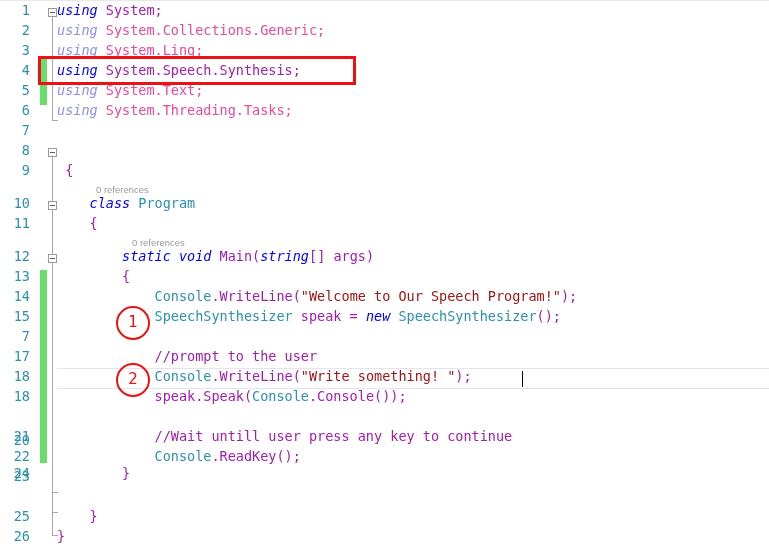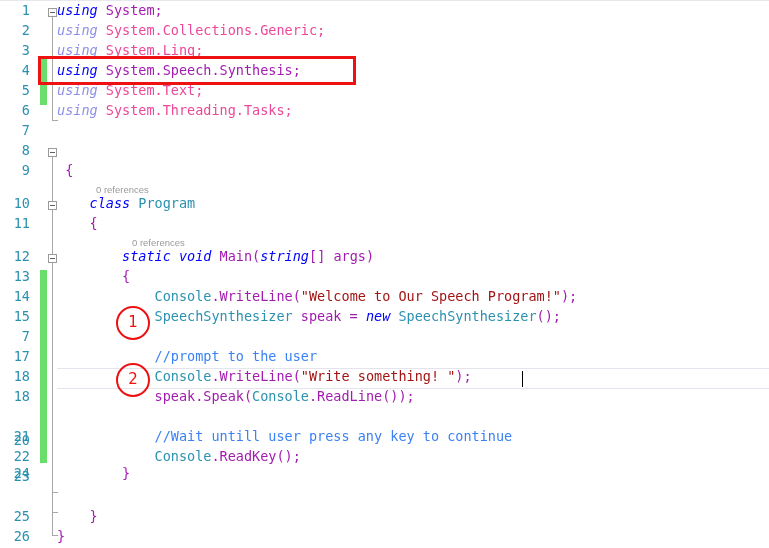--- a/index.html
+++ b/index.html
@@ -64,21 +64,21 @@
     font-size: 9.5px;
     line-height: 13px;
     color: #9a9a9a;
     white-space: pre;
   }
 
   
   .kw   { color: #0000ff; font-style: italic; }
   .typ  { color: #2b91af; }
   .str  { color: #a31515; }
-  .cmt  { color: #3b82f6; }
+  .cmt  { color: #a21caf; }
   .pln  { color: #a21caf; }
   
   .dim .kw  { color: #8f8fe8; }
   .dim .pln { color: #ec4899; }
 
   
   .changebar {
     position: absolute;
     left: 40px;
     width: 7px;
@@ -191,21 +191,21 @@
       <div class="row" style="top: 160px;"><div class="lineno">9</div><div class="codetext"><span class="pln"> {</span></div></div>
       <div class="row" style="top: 193px;"><div class="lineno">10</div><div class="codetext"><span class="pln">    </span><span class="kw">class</span><span class="typ"> Program</span></div></div>
       <div class="row" style="top: 213px;"><div class="lineno">11</div><div class="codetext"><span class="pln">    {</span></div></div>
       <div class="row" style="top: 246px;"><div class="lineno">12</div><div class="codetext"><span class="pln">        </span><span class="kw">static void</span><span class="pln"> Main(</span><span class="kw">string</span><span class="pln">[] args)</span></div></div>
       <div class="row" style="top: 266px;"><div class="lineno">13</div><div class="codetext"><span class="pln">        {</span></div></div>
       <div class="row" style="top: 286px;"><div class="lineno">14</div><div class="codetext"><span class="pln">            </span><span class="typ">Console</span><span class="pln">.WriteLine(</span><span class="str">"Welcome to Our Speech Program!"</span><span class="pln">);</span></div></div>
       <div class="row" style="top: 306px;"><div class="lineno">15</div><div class="codetext"><span class="pln">            </span><span class="typ">SpeechSynthesizer</span><span class="pln"> speak = </span><span class="kw">new</span><span class="typ"> SpeechSynthesizer</span><span class="pln">();</span></div></div>
       <div class="row" style="top: 326px;"><div class="lineno">7</div><div class="codetext"></div></div>
       <div class="row" style="top: 346px;"><div class="lineno">17</div><div class="codetext"><span class="pln">            </span><span class="cmt">//prompt to the user</span></div></div>
       <div class="row" style="top: 366px;"><div class="lineno">18</div><div class="codetext"><span class="pln">            </span><span class="typ">Console</span><span class="pln">.WriteLine(</span><span class="str">"Write something! "</span><span class="pln">);</span></div></div>
-      <div class="row" style="top: 386px;"><div class="lineno">18</div><div class="codetext"><span class="pln">            speak.Speak(</span><span class="typ">Console</span><span class="pln">.ReadLine());</span></div></div>
+      <div class="row" style="top: 386px;"><div class="lineno">18</div><div class="codetext"><span class="pln">            speak.Speak(</span><span class="typ">Console</span><span class="pln">.Console());</span></div></div>
       <div class="row" style="top: 406px; margin-top: 24px;"><div class="lineno">20</div><div class="codetext"></div></div>
       <div class="row" style="top: 426px;"><div class="lineno">21</div><div class="codetext"><span class="pln">            </span><span class="cmt">//Wait untill user press any key to continue</span></div></div>
       <div class="row" style="top: 446px;"><div class="lineno">22</div><div class="codetext"><span class="pln">            </span><span class="typ">Console</span><span class="pln">.ReadKey();</span></div></div>
       <div class="row" style="top: 466px;"><div class="lineno">23</div><div class="codetext"></div></div>
       <div class="row" style="top: 463px;"><div class="lineno">24</div><div class="codetext"><span class="pln">        }</span></div></div>
       <div class="row" style="top: 506px; padding-left: 40px;"><div class="lineno">25</div><div class="codetext"><span class="pln">    }</span></div></div>
       <div class="row" style="top: 526px;"><div class="lineno">26</div><div class="codetext"><span class="pln">}</span></div></div>
     </div>
 
   <div id="codelens">

